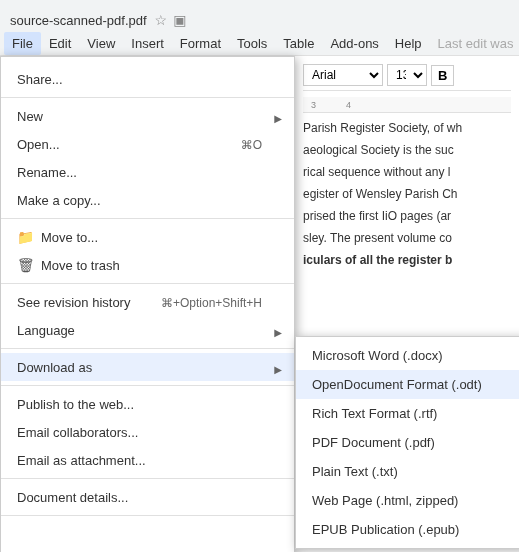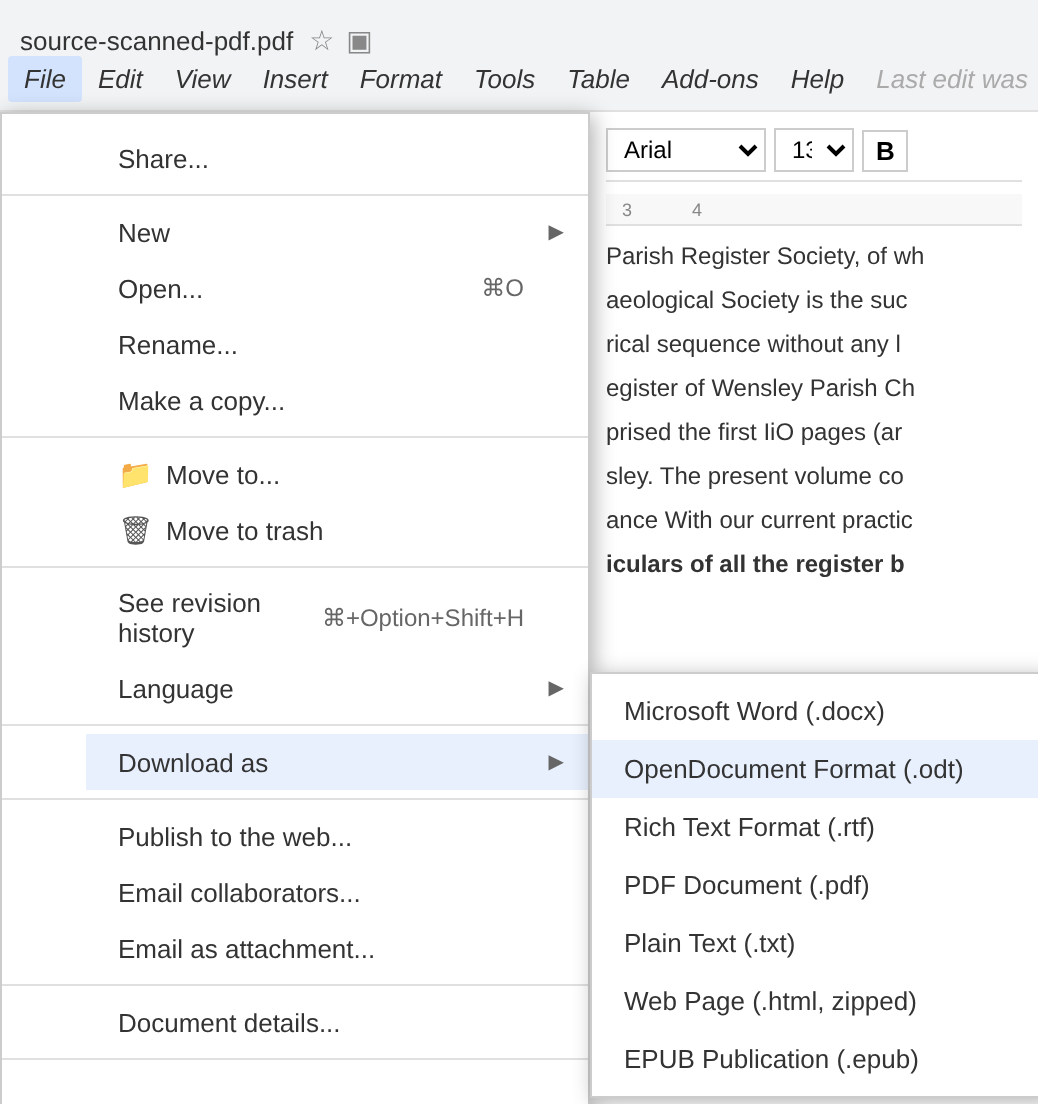--- a/index.html
+++ b/index.html
@@ -42,24 +42,23 @@
     .star-icon, .folder-icon {
       color: #888;
       font-size: 14px;
     }
 
     
     .menu-bar {
       background: #f1f3f4;
       height: 28px;
       display: flex;
-      align-items: flex-start;
+      align-items: flex-end;
       padding: 0 4px;
       border-bottom: 1px solid #e0e0e0;
-      font-style: italic;
     }
 
     .menu-item {
       padding: 4px 8px;
       font-size: 13px;
       color: #333;
       cursor: pointer;
       border-radius: 2px;
       white-space: nowrap;
     }
@@ -97,28 +96,27 @@
       padding: 4px 0;
       border-bottom: 1px solid #e0e0e0;
     }
 
     .menu-section:last-child {
       border-bottom: none;
     }
 
     .dropdown-item {
       display: flex;
-      align-items: center;
+      align-items: flex-end;
       padding: 6px 16px;
       font-size: 13px;
       color: #333;
       cursor: pointer;
       position: relative;
       min-height: 28px;
-      margin-left: 42px;
     }
 
     .dropdown-item.highlighted {
       background: #e8f0fe;
     }
 
     .dropdown-item.has-arrow::after {
       content: '▶';
       position: absolute;
       right: 12px;
@@ -379,18 +377,17 @@
       <span>3</span>
       <span>4</span>
     </div>
     <div class="doc-text">
       <p>Parish Register Society, of wh</p>
       <p>aeological Society is the suc</p>
       <p>rical sequence without any l</p>
       <p>egister of Wensley Parish Ch</p>
       <p>prised the first IiO pages (ar</p>
       <p>sley. The present volume co</p>
-      <p>ance With our current practic</p>
       <p><strong>iculars of all the register b</strong></p>
     </div>
   </div>
 
 </div>
 
 </body></html>

